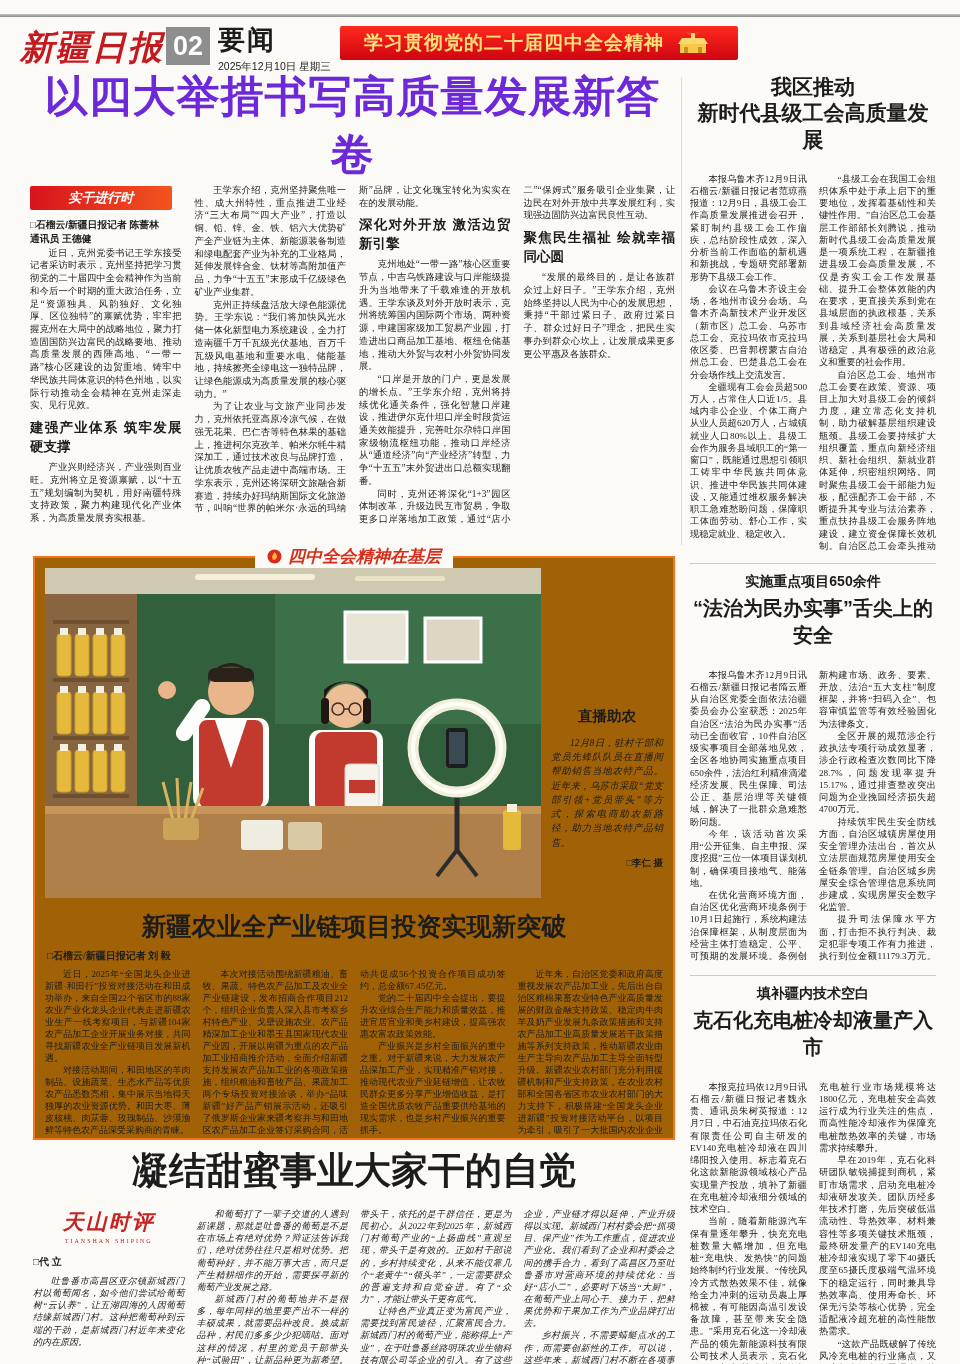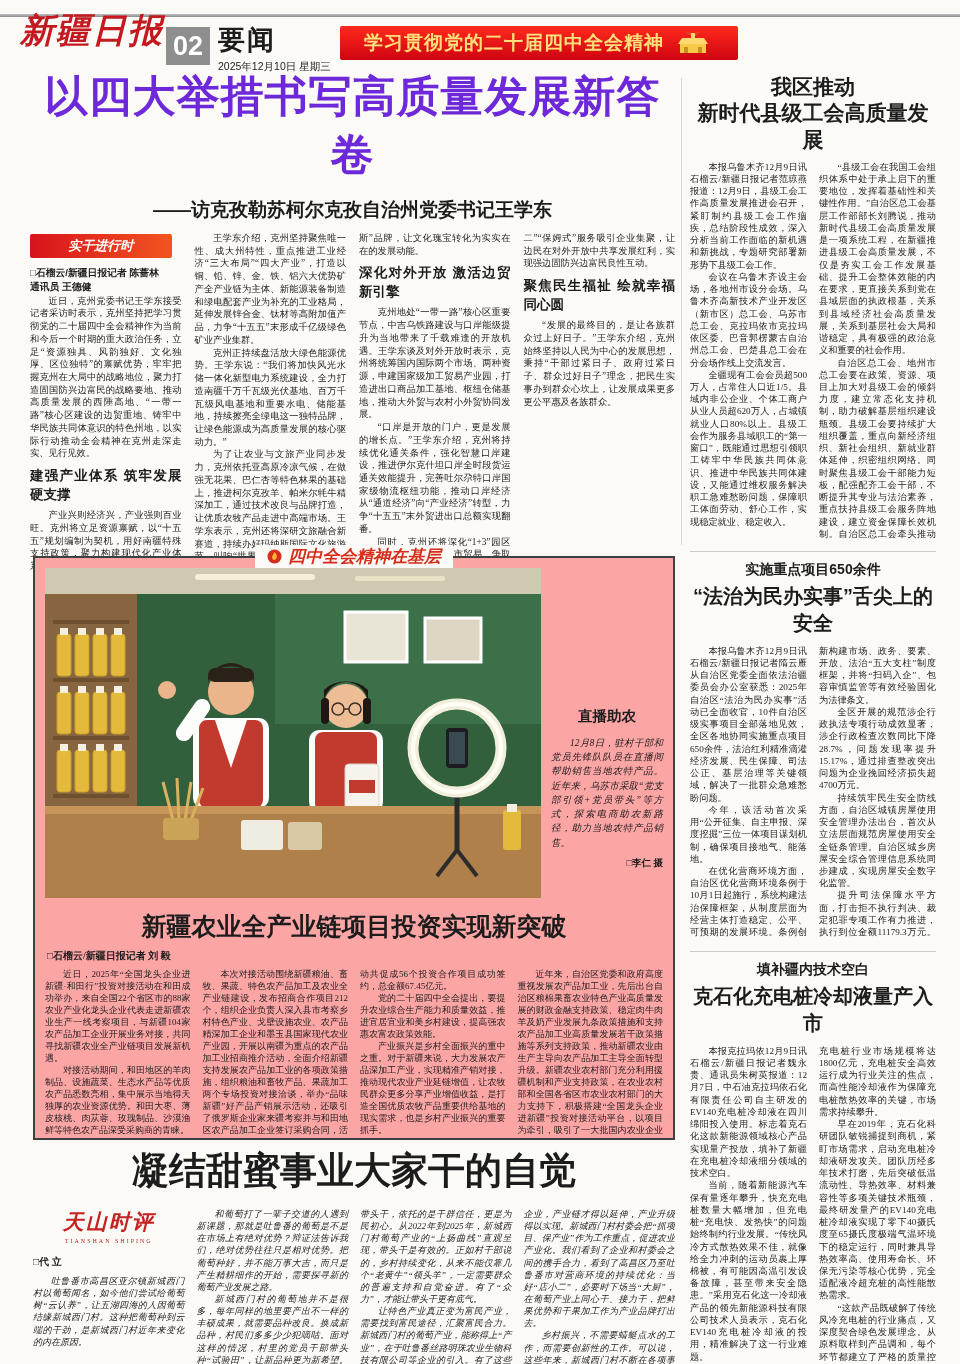--- a/index.html
+++ b/index.html
@@ -1,20 +1,20 @@
 <!DOCTYPE html>
 <html><head>
 <meta charset="utf-8">
 <style>
   html,body{margin:0;padding:0;}
   .page{position:relative;width:960px;height:1364px;background:#fbfaf6;overflow:hidden;
         font-family:"Liberation Serif","DejaVu Serif",serif;color:#1c1c1c;}
   .top-rule{position:absolute;left:0;top:14px;width:960px;height:3px;background:linear-gradient(#c2c2c2,#8a8a8a);}
   
-  .brand{position:absolute;left:20px;top:8px;font-size:34px;font-weight:900;font-style:italic;
+  .brand{position:absolute;left:20px;top:25px;font-size:34px;font-weight:900;font-style:italic;
          color:#c3191f;letter-spacing:2px;font-family:"Liberation Serif",serif;}
   .pagenum{position:absolute;left:166px;top:27px;width:44px;height:38px;background:#8e8e8e;color:#fff;
            font-size:27px;font-weight:bold;text-align:center;line-height:38px;font-family:"Liberation Sans",sans-serif;}
   .sechead{position:absolute;left:218px;top:22px;font-family:"Liberation Sans",sans-serif;}
   .section{font-size:27px;font-weight:900;letter-spacing:2px;}
   .date{font-size:10.5px;margin-top:2px;color:#222;}
   .banner{position:absolute;left:340px;top:26px;width:398px;height:34px;border-radius:2px;
           background:linear-gradient(180deg,#ff2a1e,#cf0410);display:flex;align-items:center;justify-content:center;
           gap:8px;color:#ffe07a;font-size:19px;font-weight:bold;letter-spacing:1px;font-family:"Liberation Sans",sans-serif;}
   
@@ -31,30 +31,30 @@
          break-inside:avoid;text-indent:0;}
   .blk-byline{font-weight:bold;font-size:9.8px;margin:1px 0;font-family:"Liberation Sans",sans-serif;text-indent:0;}
   .blk-tag{background:linear-gradient(90deg,#d8131c,#f3541f);color:#fff;font-style:italic;font-weight:bold;
            font-family:"Liberation Sans",sans-serif;font-size:13px;text-align:center;padding:3px 0;
            margin:2px 10px 8px 0;border-radius:2px;text-indent:0;}
   .vrule{position:absolute;left:681px;top:78px;width:1px;height:467px;background:#ddd9d2;}
   
   .sidebar{position:absolute;left:690px;top:74px;width:246px;}
   .sb-title1,.sb-title2{font-size:21px;font-weight:900;text-align:center;font-family:"Liberation Sans",sans-serif;line-height:1.25;}
   .sb-body{column-count:2;column-gap:12px;column-fill:auto;font-size:9.2px;line-height:1.33;text-align:justify;
-           overflow:hidden;margin-top:8px;}
+           overflow:hidden;margin-top:20px;}
   .h-union{height:380px;}
   .h-law{height:296px;}
   .h-tech{height:378px;}
   .sb-div{border:0;border-top:1px solid #cfccc6;margin:10px 0 9px;}
   .kicker{font-size:14px;font-weight:bold;text-align:center;font-family:"Liberation Sans",sans-serif;}
   .sb-title{font-size:20px;font-weight:900;text-align:center;margin:4px 0 0;font-family:"Liberation Sans",sans-serif;}
   
-  .feature{position:absolute;left:33px;top:556px;width:642px;height:584px;border:2px solid #404040;
-           box-sizing:border-box;padding:10px 10px 6px;background:#fca5a5;}
+  .feature{position:absolute;left:33px;top:556px;width:642px;height:584px;border:2px solid #f97316;
+           box-sizing:border-box;padding:10px 10px 6px;background:#a16207;}
   .feature-banner{position:absolute;top:-13px;left:50%;transform:translateX(-50%);background:#fbfaf6;
            padding:0 12px;display:flex;gap:6px;align-items:center;color:#d62c1a;font-weight:900;font-style:italic;
            font-size:17px;font-family:"Liberation Sans",sans-serif;white-space:nowrap;}
   .photo-row{display:flex;gap:10px;height:330px;}
   .photo{width:496px;height:330px;background:#2f5c3a;flex:none;}
   .caption{flex:1;display:flex;flex-direction:column;font-size:9.5px;line-height:1.5;}
   .cap-title{font-size:14.5px;font-weight:bold;text-align:center;margin:138px 0 8px;font-family:"Liberation Sans",sans-serif;}
   .cap-body{margin:0;text-align:justify;text-indent:2em;font-style:italic;}
   .cap-credit{text-align:right;font-weight:bold;margin-top:6px;}
   .agri-title{font-size:25px;font-weight:900;text-align:center;margin:12px 0 6px;font-family:"Liberation Sans",sans-serif;}
@@ -90,21 +90,20 @@
       <rect x="19" y="3" width="4" height="5" fill="#ffd970"></rect>
       <path d="M23 3 L30 1 L23 6 Z" fill="#e8442a"></path>
       <path d="M19 3 L12 1 L19 6 Z" fill="#e8442a"></path>
       <rect x="12" y="17" width="4" height="6" fill="#c98f1e"></rect>
       <rect x="26" y="17" width="4" height="6" fill="#c98f1e"></rect>
     </svg>
   </div>
 
   <section class="lead">
     <h1>以四大举措书写高质量发展新答卷</h1>
-    <div class="sub">——访克孜勒苏柯尔克孜自治州党委书记王学东</div>
     <div class="lead-body">
         <p class="blk blk-tag">实干进行时</p>
         <p class="blk blk-byline">□石榴云/新疆日报记者 陈蔷林</p>
         <p class="blk blk-byline">通讯员 王德健</p>
         <p class="blk blk-p">近日，克州党委书记王学东接受记者采访时表示，克州坚持把学习贯彻党的二十届四中全会精神作为当前和今后一个时期的重大政治任务，立足“资源独具、风韵独好、文化独厚、区位独特”的禀赋优势，牢牢把握克州在大局中的战略地位，聚力打造固国防兴边富民的战略要地、推动高质量发展的西陲高地、“一带一路”核心区建设的边贸重地、铸牢中华民族共同体意识的特色州地，以实际行动推动全会精神在克州走深走实、见行见效。</p>
         <p class="blk blk-h">建强产业体系 筑牢发展硬支撑</p>
         <p class="blk blk-p">产业兴则经济兴，产业强则百业旺。克州将立足资源禀赋，以“十五五”规划编制为契机，用好南疆特殊支持政策，聚力构建现代化产业体系，为高质量发展夯实根基。</p>
         <p class="blk blk-p">王学东介绍，克州坚持聚焦唯一性、成大州特性，重点推进工业经济“三大布局”“四大产业”，打造以铜、铅、锌、金、铁、铝六大优势矿产全产业链为主体、新能源装备制造和绿电配套产业为补充的工业格局，延伸发展锌合金、钛材等高附加值产品，力争“十五五”末形成千亿级绿色矿业产业集群。</p>
         <p class="blk blk-p">克州正持续盘活放大绿色能源优势。王学东说：“我们将加快风光水储一体化新型电力系统建设，全力打造南疆千万千瓦级光伏基地、百万千瓦级风电基地和重要水电、储能基地，持续擦亮全绿电这一独特品牌，让绿色能源成为高质量发展的核心驱动力。”</p>
         <p class="blk blk-p">为了让农业与文旅产业同步发力，克州依托亚高原冷凉气候，在做强无花果、巴仁杏等特色林果的基础上，推进柯尔克孜羊、帕米尔牦牛精深加工，通过技术改良与品牌打造，让优质农牧产品走进中高端市场。王学东表示，克州还将深研文旅融合新赛道，持续办好玛纳斯国际文化旅游节，叫响“世界的帕米尔·永远的玛纳斯”品牌，让文化瑰宝转化为实实在在的发展动能。</p>

